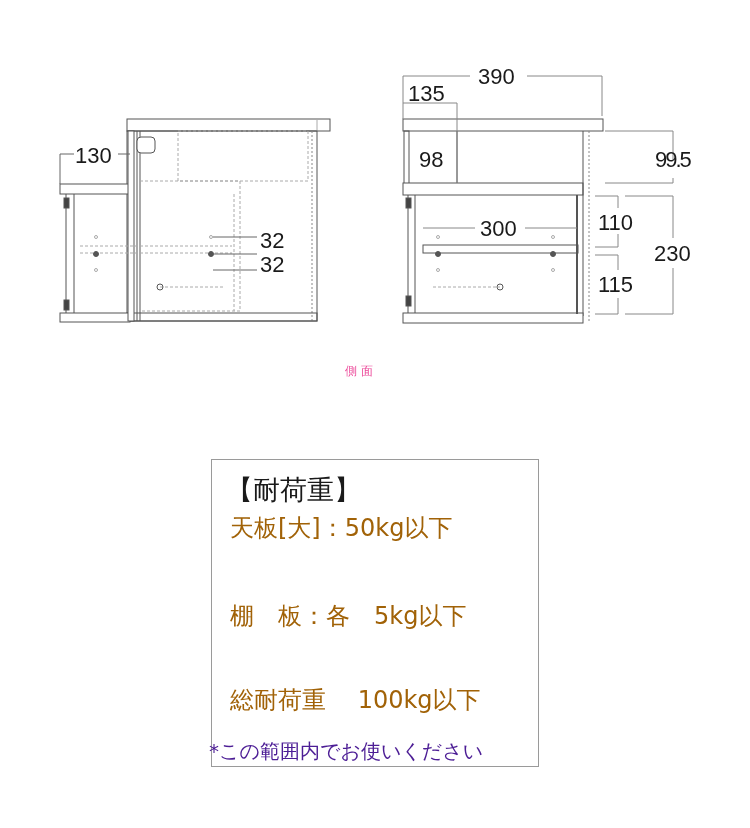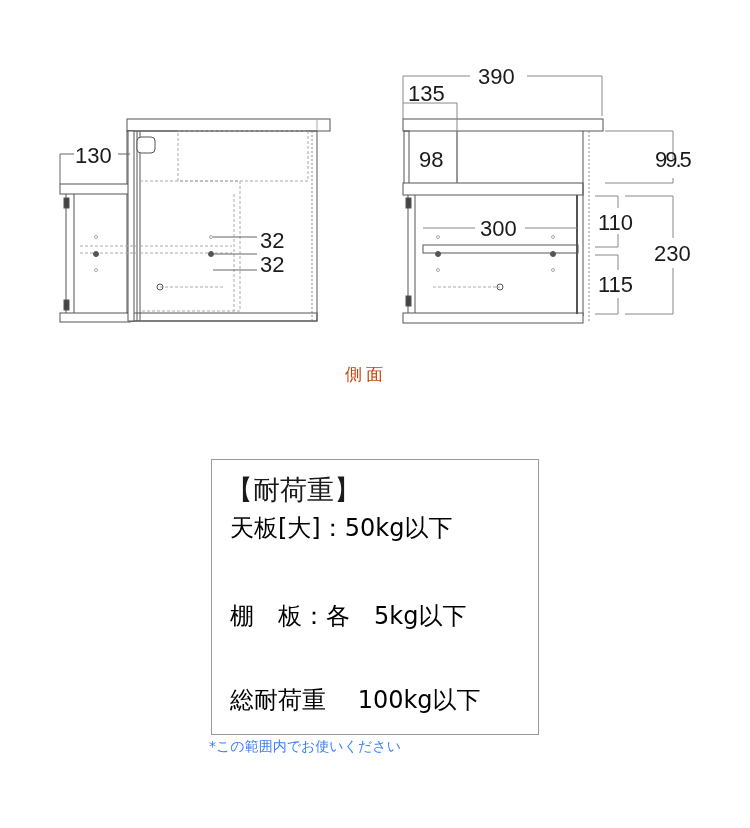--- a/index.html
+++ b/index.html
@@ -1,23 +1,23 @@
 <!DOCTYPE html>
 <html><head>
 <meta charset="utf-8">
 <style>
   html,body{margin:0;padding:0;background:#fff;}
   body{width:750px;height:828px;position:relative;overflow:hidden;font-family:"DejaVu Sans",sans-serif;color:#1a1a1a;}
   svg.diagram{position:absolute;left:0;top:0;}
   .dim{font-family:"Liberation Sans",sans-serif;font-size:22px;fill:#1a1a1a;}
-  .caption{position:absolute;left:345px;top:363px;font-size:17px;letter-spacing:4px;color:#c2410c;}
-  .load-box{position:absolute;left:211px;top:459px;width:328px;height:276px;border:1.5px solid #9a9a9a;box-sizing:border-box;}
+  .caption{position:absolute;left:345px;top:363px;font-size:12px;letter-spacing:4px;color:#ec4899;}
+  .load-box{position:absolute;left:211px;top:459px;width:328px;height:308px;border:1.5px solid #9a9a9a;box-sizing:border-box;}
   .load-title{position:absolute;left:14px;top:12px;font-size:27px;color:#1a1a1a;}
-  .load-row{position:absolute;left:18px;font-size:24px;color:#000000;white-space:pre;}
-  .note{position:absolute;left:209px;top:738px;font-size:14px;color:#3b82f6;white-space:pre;}
+  .load-row{position:absolute;left:18px;font-size:24px;color:#a16207;white-space:pre;}
+  .note{position:absolute;left:209px;top:738px;font-size:20px;color:#4c1d95;white-space:pre;}
 </style>
 </head>
 <body>
 
 <svg class="diagram" width="750" height="420" viewBox="0 0 750 420">
 
   <g stroke="#555" fill="none" stroke-width="1">
 
     <rect x="127" y="119" width="203" height="12" fill="#fff"></rect>
     <line x1="317" y1="119" x2="317" y2="131" stroke="#aaa"></line>

